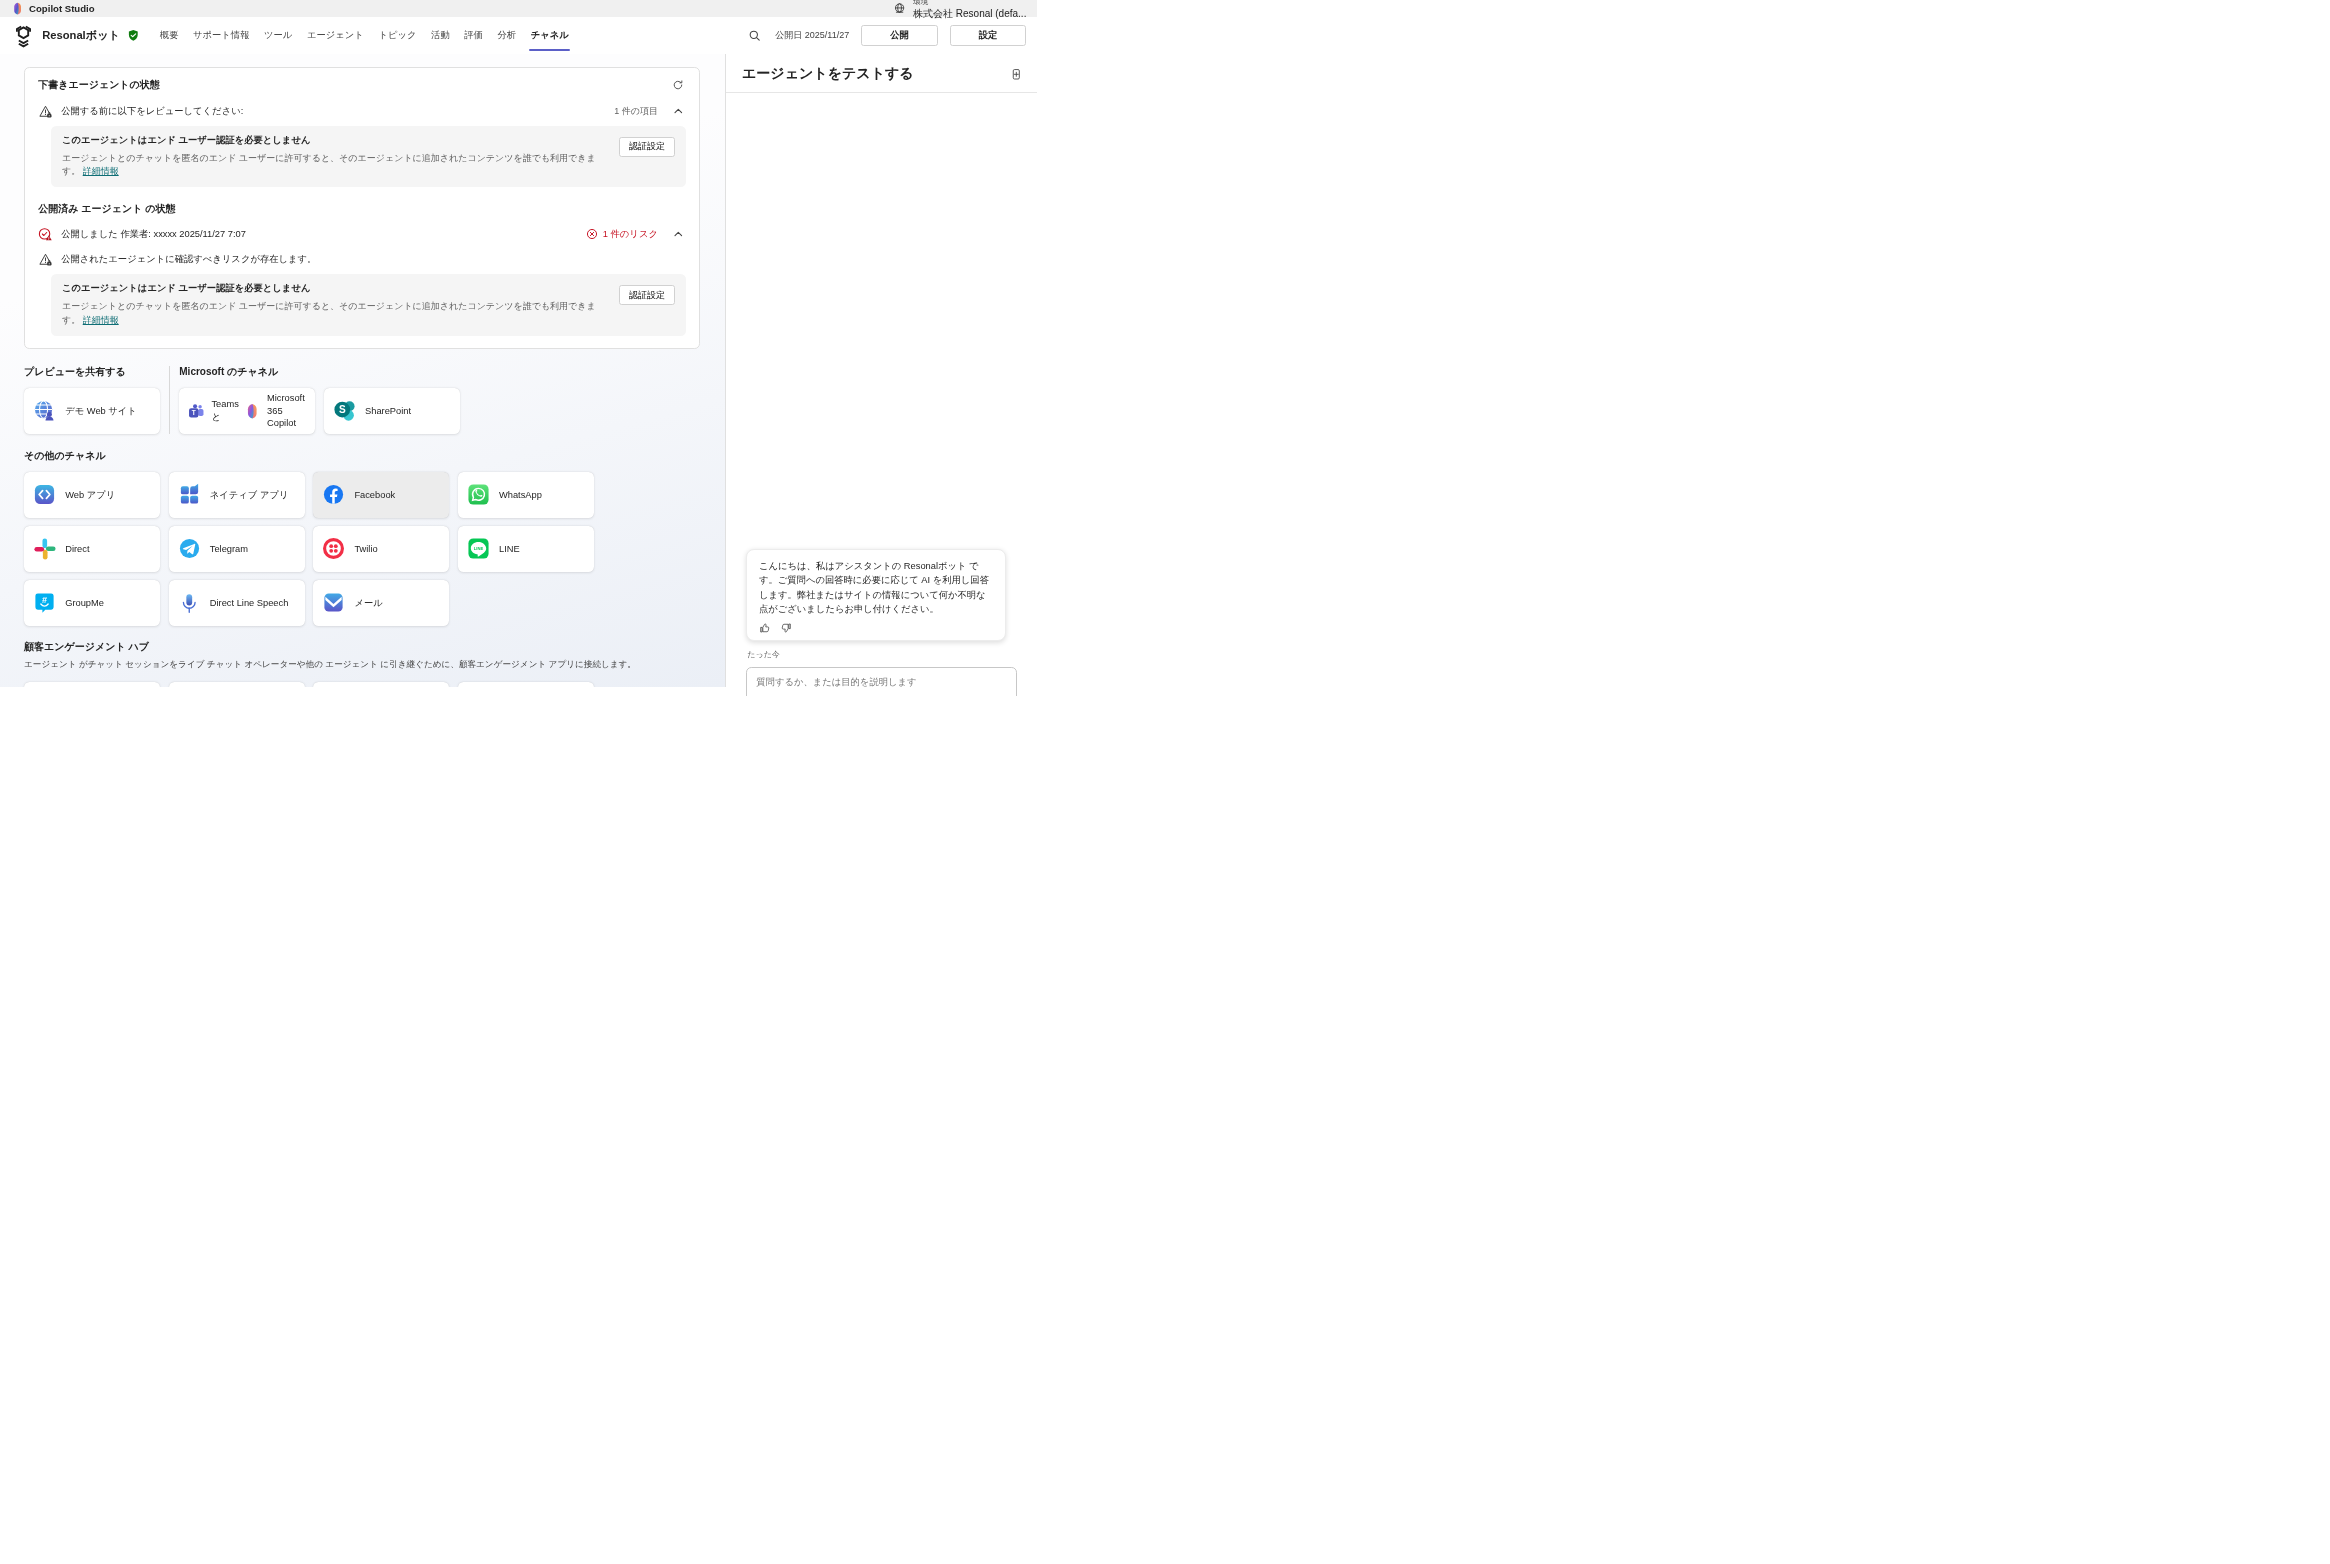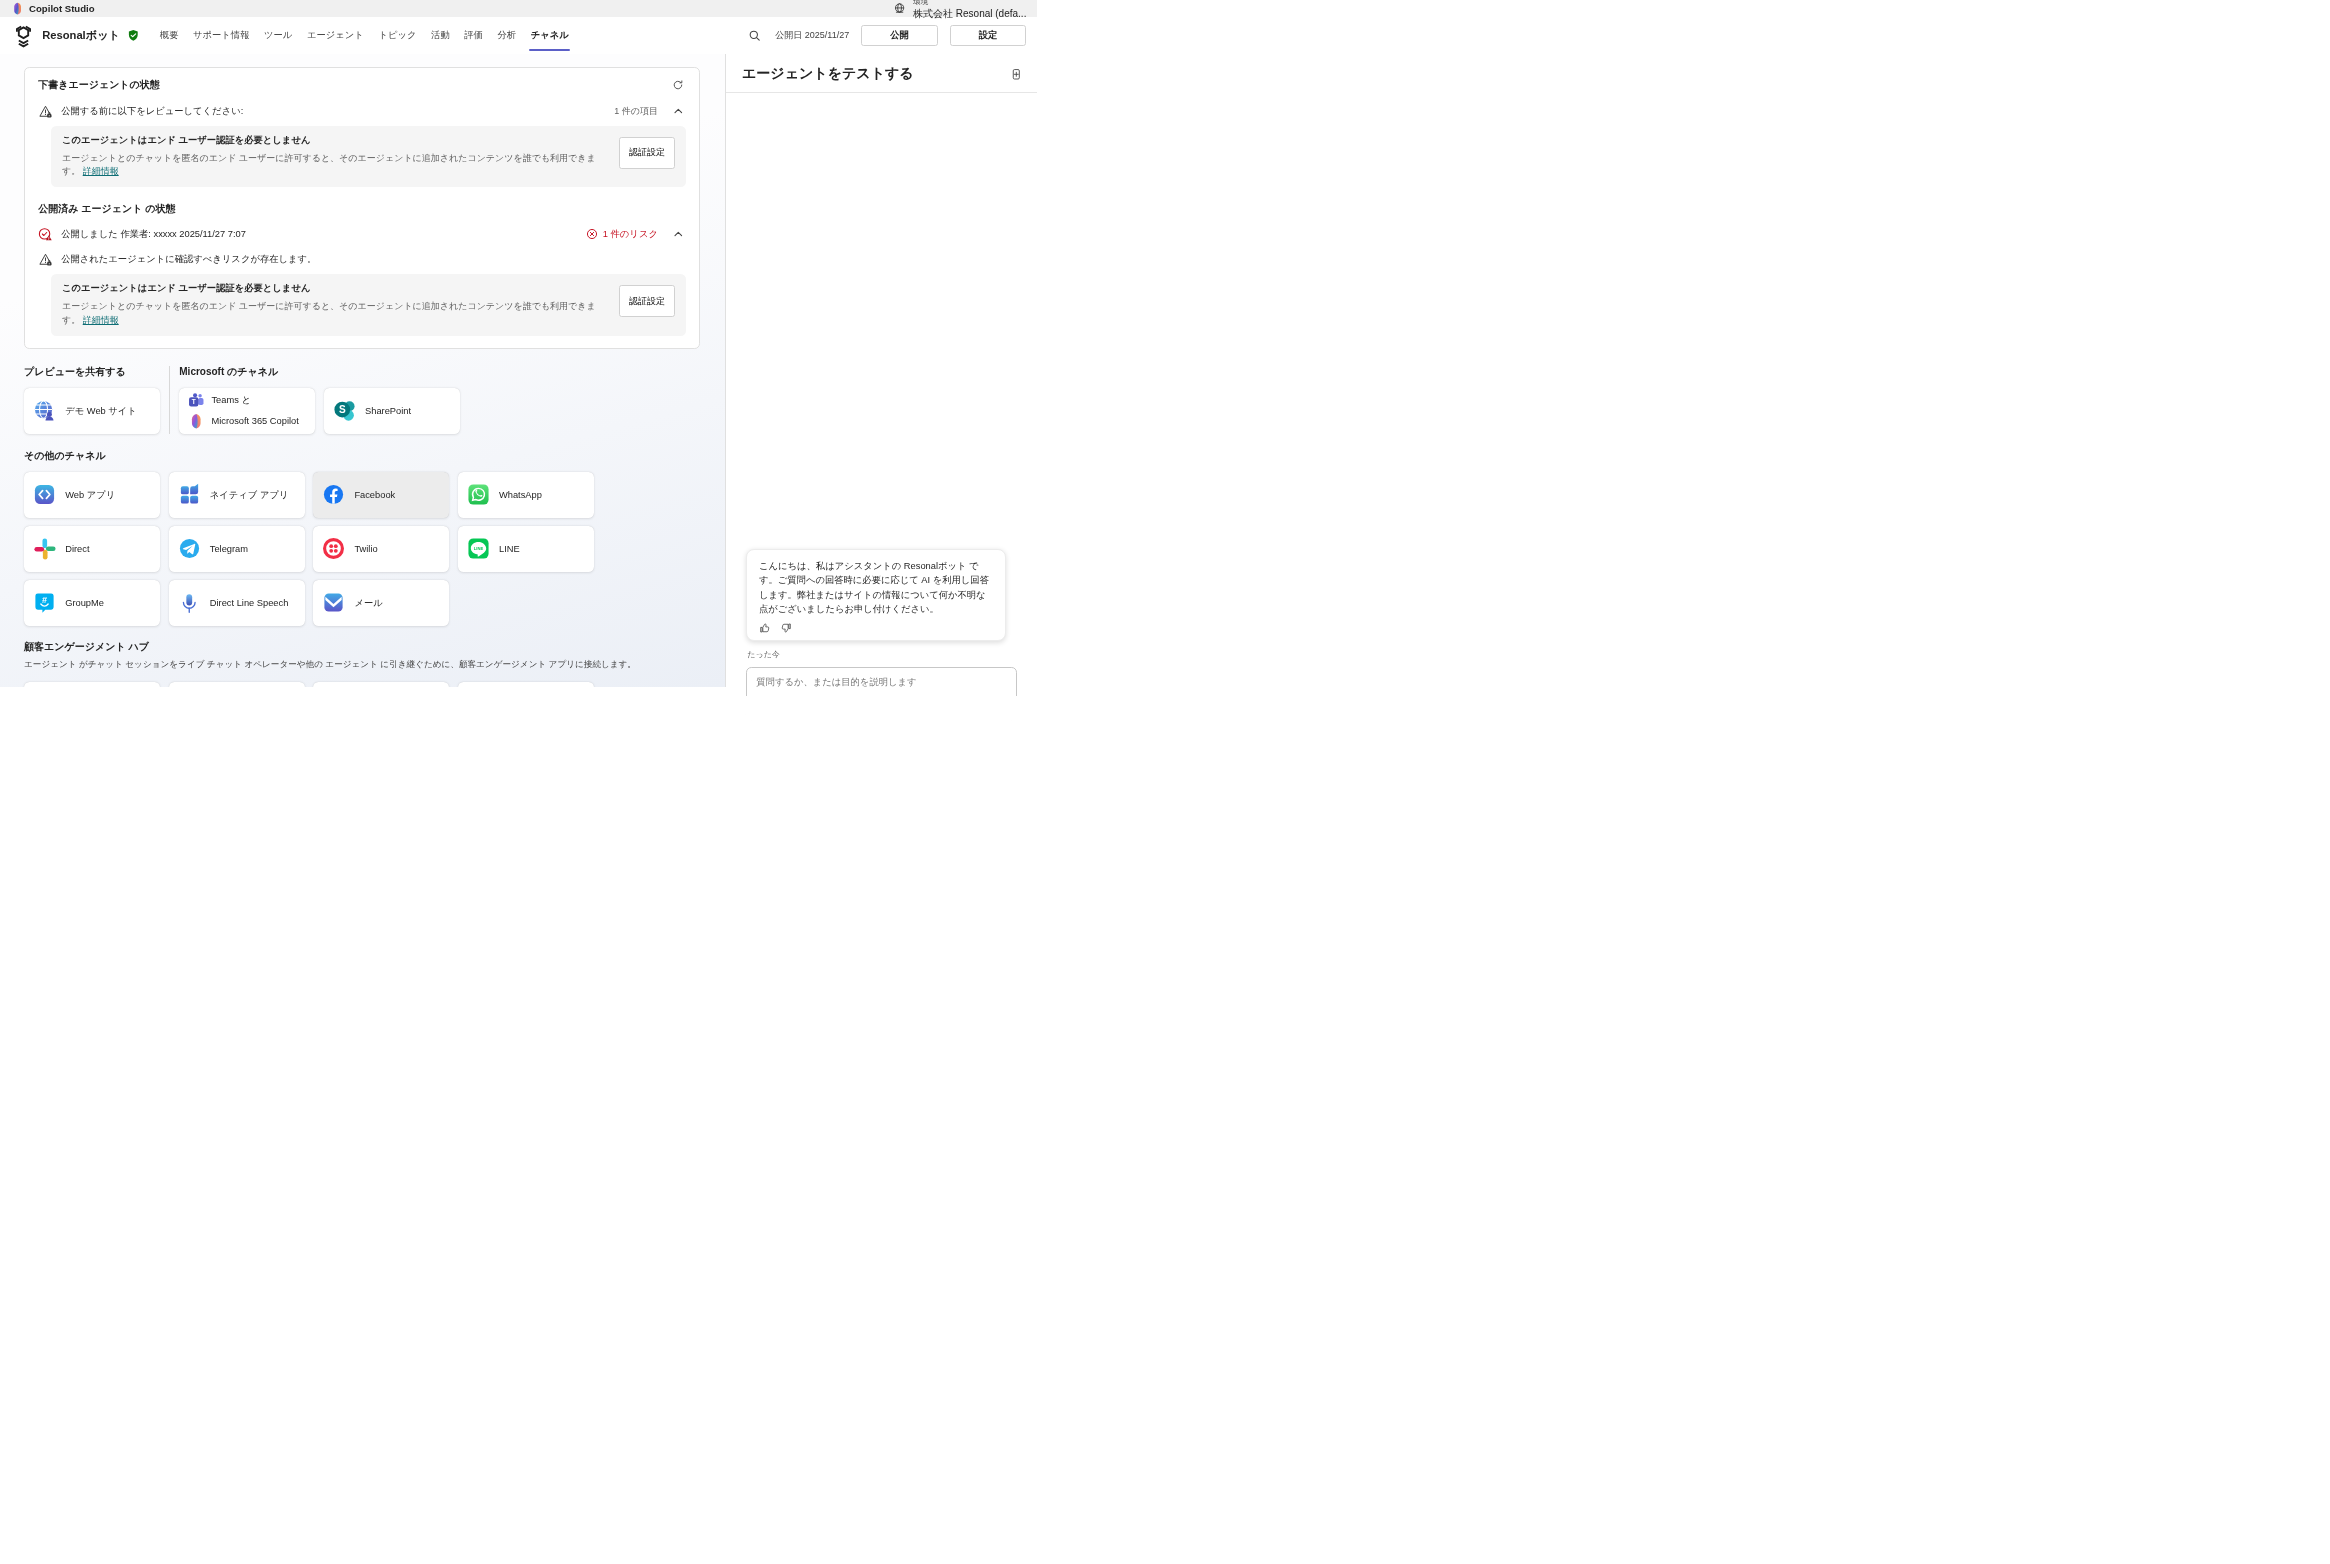--- a/index.html
+++ b/index.html
@@ -36,35 +36,35 @@
   .sc-title{font-size:10px;font-weight:700}
   .sc-row{display:flex;align-items:center;margin-top:10.6px;gap:8px}
   .grow{flex:1;min-width:0}
   .sc-text{font-size:9.3px;color:#242424}
   .count{font-size:9px;color:#616161;margin-right:5.3px;white-space:nowrap}
   .banner{margin:6.6px 0 0 13.2px;background:#f5f5f5;border-radius:5.3px;padding:8.6px 10.6px;
           display:flex;align-items:flex-start;justify-content:space-between;gap:10.6px}
   .banner-title{font-size:9.3px;font-weight:700}
   .banner-desc{font-size:9px;color:#616161;margin-top:4.6px;line-height:1.5}
   .link{color:#0e6e75;text-decoration:underline;cursor:pointer}
-  .btn-sm{height:32px;padding:0 9.3px;font-size:9px;font-weight:400;flex:none;margin-top:2.6px;
+  .btn-sm{height:20px;padding:0 9.3px;font-size:9px;font-weight:400;flex:none;margin-top:2.6px;
           background:#fff;border:0.7px solid #d1d1d1;border-radius:2.6px;font-family:inherit;cursor:pointer;white-space:nowrap}
   .risk-red{color:#c50f1f;font-size:9.3px;margin-right:5.3px;white-space:nowrap;display:flex;align-items:center;gap:4.6px}
   
   .sec-title{font-size:10px;font-weight:700;color:#242424;margin:0 0 9.3px}
   .channel-cols{display:flex;margin-top:16px}
   .vdiv{width:0.7px;background:#d8d8d8;margin:1.3px 9.3px 0;align-self:stretch}
   .cards-row{display:flex;gap:8.6px}
   .card{width:136px;height:46px;background:#fff;border-radius:5.3px;
         box-shadow:0 0.7px 2.6px rgba(0,0,0,.10),0 0 0.7px rgba(0,0,0,.14);
         display:flex;align-items:center;gap:8.6px;padding:0 6.6px 0 8.6px;cursor:pointer}
   .card.selected{background:#ececec}
   .cicon{flex:none;display:flex;align-items:center;justify-content:center;width:24px}
   .clabel{font-size:9.3px;color:#242424;line-height:1.35}
-  .teams-card{flex-direction:column;align-items:flex-start;justify-content:center;gap:4.6px}
+  .teams-card{flex-direction:row;align-items:center;justify-content:center;gap:4.6px}
   .tc-row{display:flex;align-items:center;gap:6.6px}
   .tc-row .cicon{width:17px}
   .grid{display:grid;grid-template-columns:repeat(4,136px);gap:8px 8.6px;margin-top:9.3px}
   .hub-card{height:42px}
   .sec-desc{font-size:8.6px;color:#424242;margin:4px 0 0;line-height:1.5}
   .mt22{margin-top:14.6px}
   .plate{width:20px;height:26.5px;border-radius:4px;background:#f4e8fc;display:flex;align-items:center;justify-content:center}
   
   .test-panel{width:312px;flex:none;background:#fff;border-left:0.7px solid #e0e0e0;display:flex;flex-direction:column}
   .tp-head{display:flex;justify-content:space-between;align-items:center;padding:11.2px 12px 8.6px 16px;border-bottom:0.7px solid #e6e6e6}

